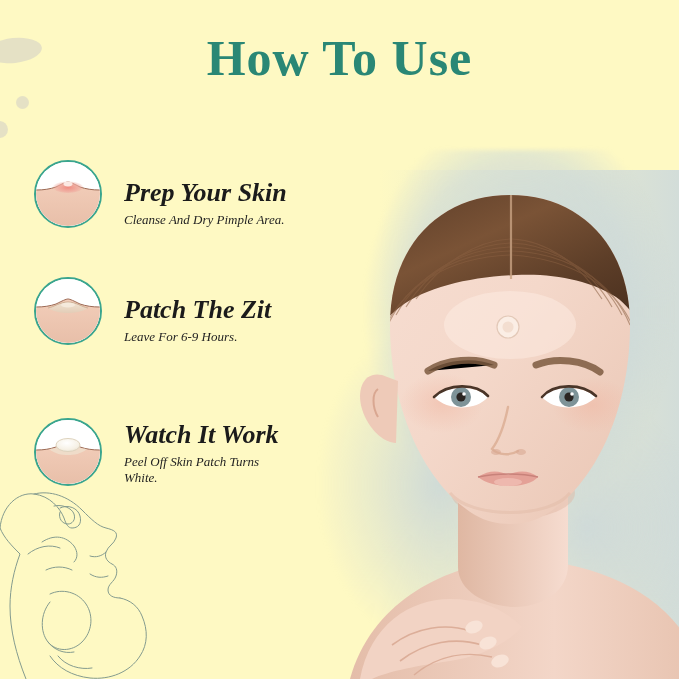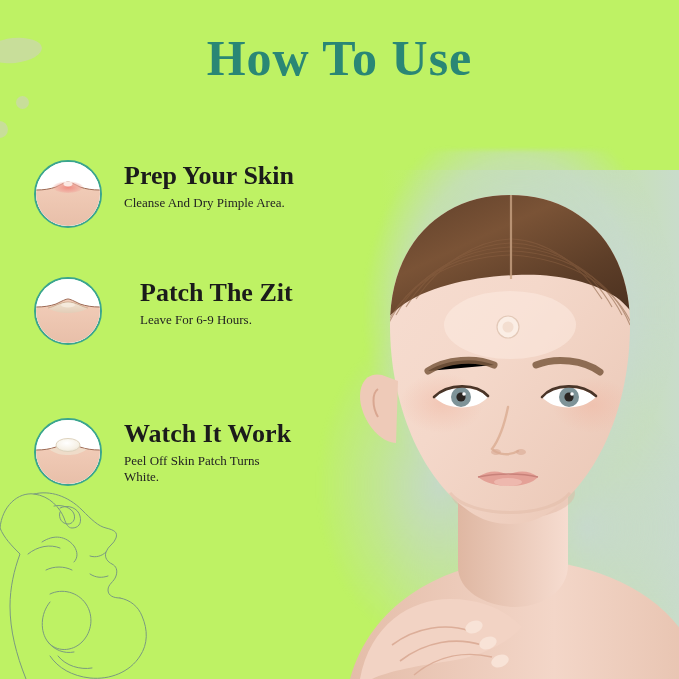--- a/index.html
+++ b/index.html
@@ -5,21 +5,21 @@
   html, body {
     margin: 0;
     padding: 0;
     background: #dce3e0;
   }
   #poster {
     position: relative;
     width: 679px;
     height: 679px;
     overflow: hidden;
-    background: #bef264;
+    background: #fef9c3;
     font-family: "Liberation Serif", "DejaVu Serif", serif;
   }
 
   
   .blob {
     position: absolute;
     background: #cfcdc6;
     opacity: .55;
     border-radius: 50%;
   }
@@ -81,24 +81,25 @@
     font-weight: bold;
     letter-spacing: 1px;
     line-height: 1;
   }
 
   
   .steps { position: absolute; left: 0; top: 0; }
   .step {
     position: absolute;
     display: flex;
-    align-items: flex-start;
+    align-items: flex-end;
+    font-style: italic;
   }
   .step-1 { left: 34px; top: 160px; }
-  .step-2 { left: 34px; top: 277px; gap: 16px; }
+  .step-2 { left: 34px; top: 277px; }
   .step-3 { left: 34px; top: 418px; }
 
   .step-icon {
     width: 68px; height: 68px;
     flex: 0 0 68px;
     border-radius: 50%;
     border: 2px solid #3aa58e;
     box-sizing: border-box;
     overflow: hidden;
     background: #ffffff;

